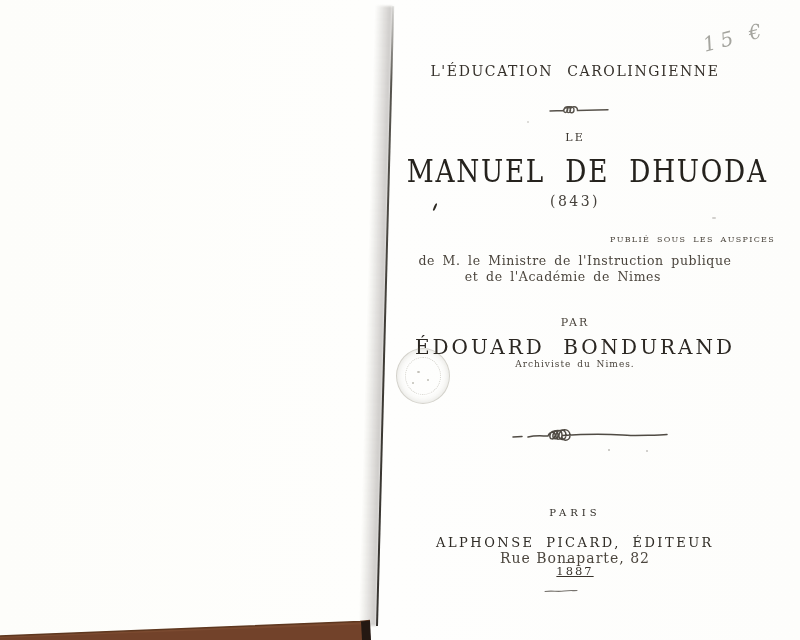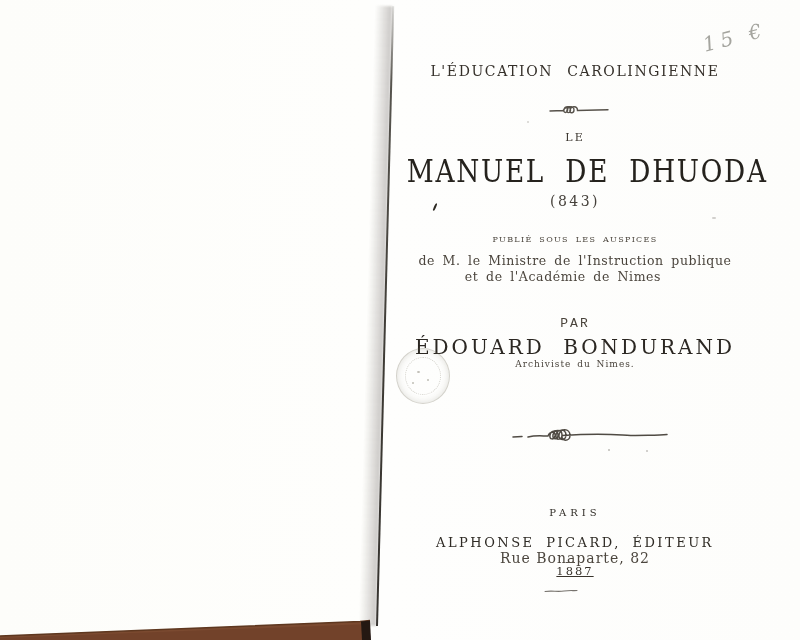--- a/index.html
+++ b/index.html
@@ -20,25 +20,25 @@
   
   .desk-edge{position:absolute;left:0;top:614px;width:800px;height:26px;}
   
   .tb{position:absolute;left:375px;width:400px;text-align:center;line-height:1;white-space:nowrap;}
   .series-title{top:64px;font-size:14px;letter-spacing:1.6px;word-spacing:8px;color:#35302a;}
   .article-le{top:132px;font-size:11px;letter-spacing:2px;color:#3a352e;}
   .main-title{top:156px;font-size:31px;color:#262younger;}
   .main-title{color:#25221d;}
   .main-title .squeeze{display:inline-block;transform:scaleX(0.85);letter-spacing:2px;word-spacing:12px;}
   .date-paren{top:194px;font-size:14px;letter-spacing:2.5px;color:#45403a;}
-  .auspices-1{top:236px;font-size:8px;letter-spacing:1.3px;word-spacing:3px;color:#4a443c;}
+  .auspices-1{top:236px;font-size:8px;letter-spacing:1.3px;word-spacing:3px;color:#4a443c;text-align:right;}
   .auspices-2{top:255px;font-size:12.5px;letter-spacing:0.6px;word-spacing:3px;color:#4b4particular;}
   .auspices-2{color:#4b453d;}
   .auspices-3{top:271px;font-size:12.5px;letter-spacing:0.6px;word-spacing:3px;color:#4b453d;transform:translateX(-12px);}
-  .byline-par{top:317px;font-size:13px;letter-spacing:2px;color:#4a443c;font-family:Liberation Mono, monospace;}
+  .byline-par{top:317px;font-size:11px;letter-spacing:2px;color:#4a443c;}
   .author-name{top:337px;font-size:20px;letter-spacing:3px;word-spacing:9px;color:#2b2722;}
   .author-role{top:360px;font-size:9px;letter-spacing:1px;word-spacing:2px;color:#4a443c;}
   .imprint-city{top:508px;font-size:10px;letter-spacing:4px;color:#2f2b25;}
   .imprint-publisher{top:536px;font-size:13px;letter-spacing:2.5px;word-spacing:5px;color:#2f2b25;}
   .imprint-address{top:551px;font-size:14px;letter-spacing:1px;color:#4c463e;}
   .imprint-year{top:566px;font-size:11.5px;letter-spacing:2px;color:#38332c;text-decoration:underline;}
   .small-dash{position:absolute;left:566px;top:562px;width:9px;height:1.3px;background:#5a544b;}
   
   .ornament-rule{position:absolute;left:548px;top:101px;}
   .flourish{position:absolute;left:510px;top:427px;}

